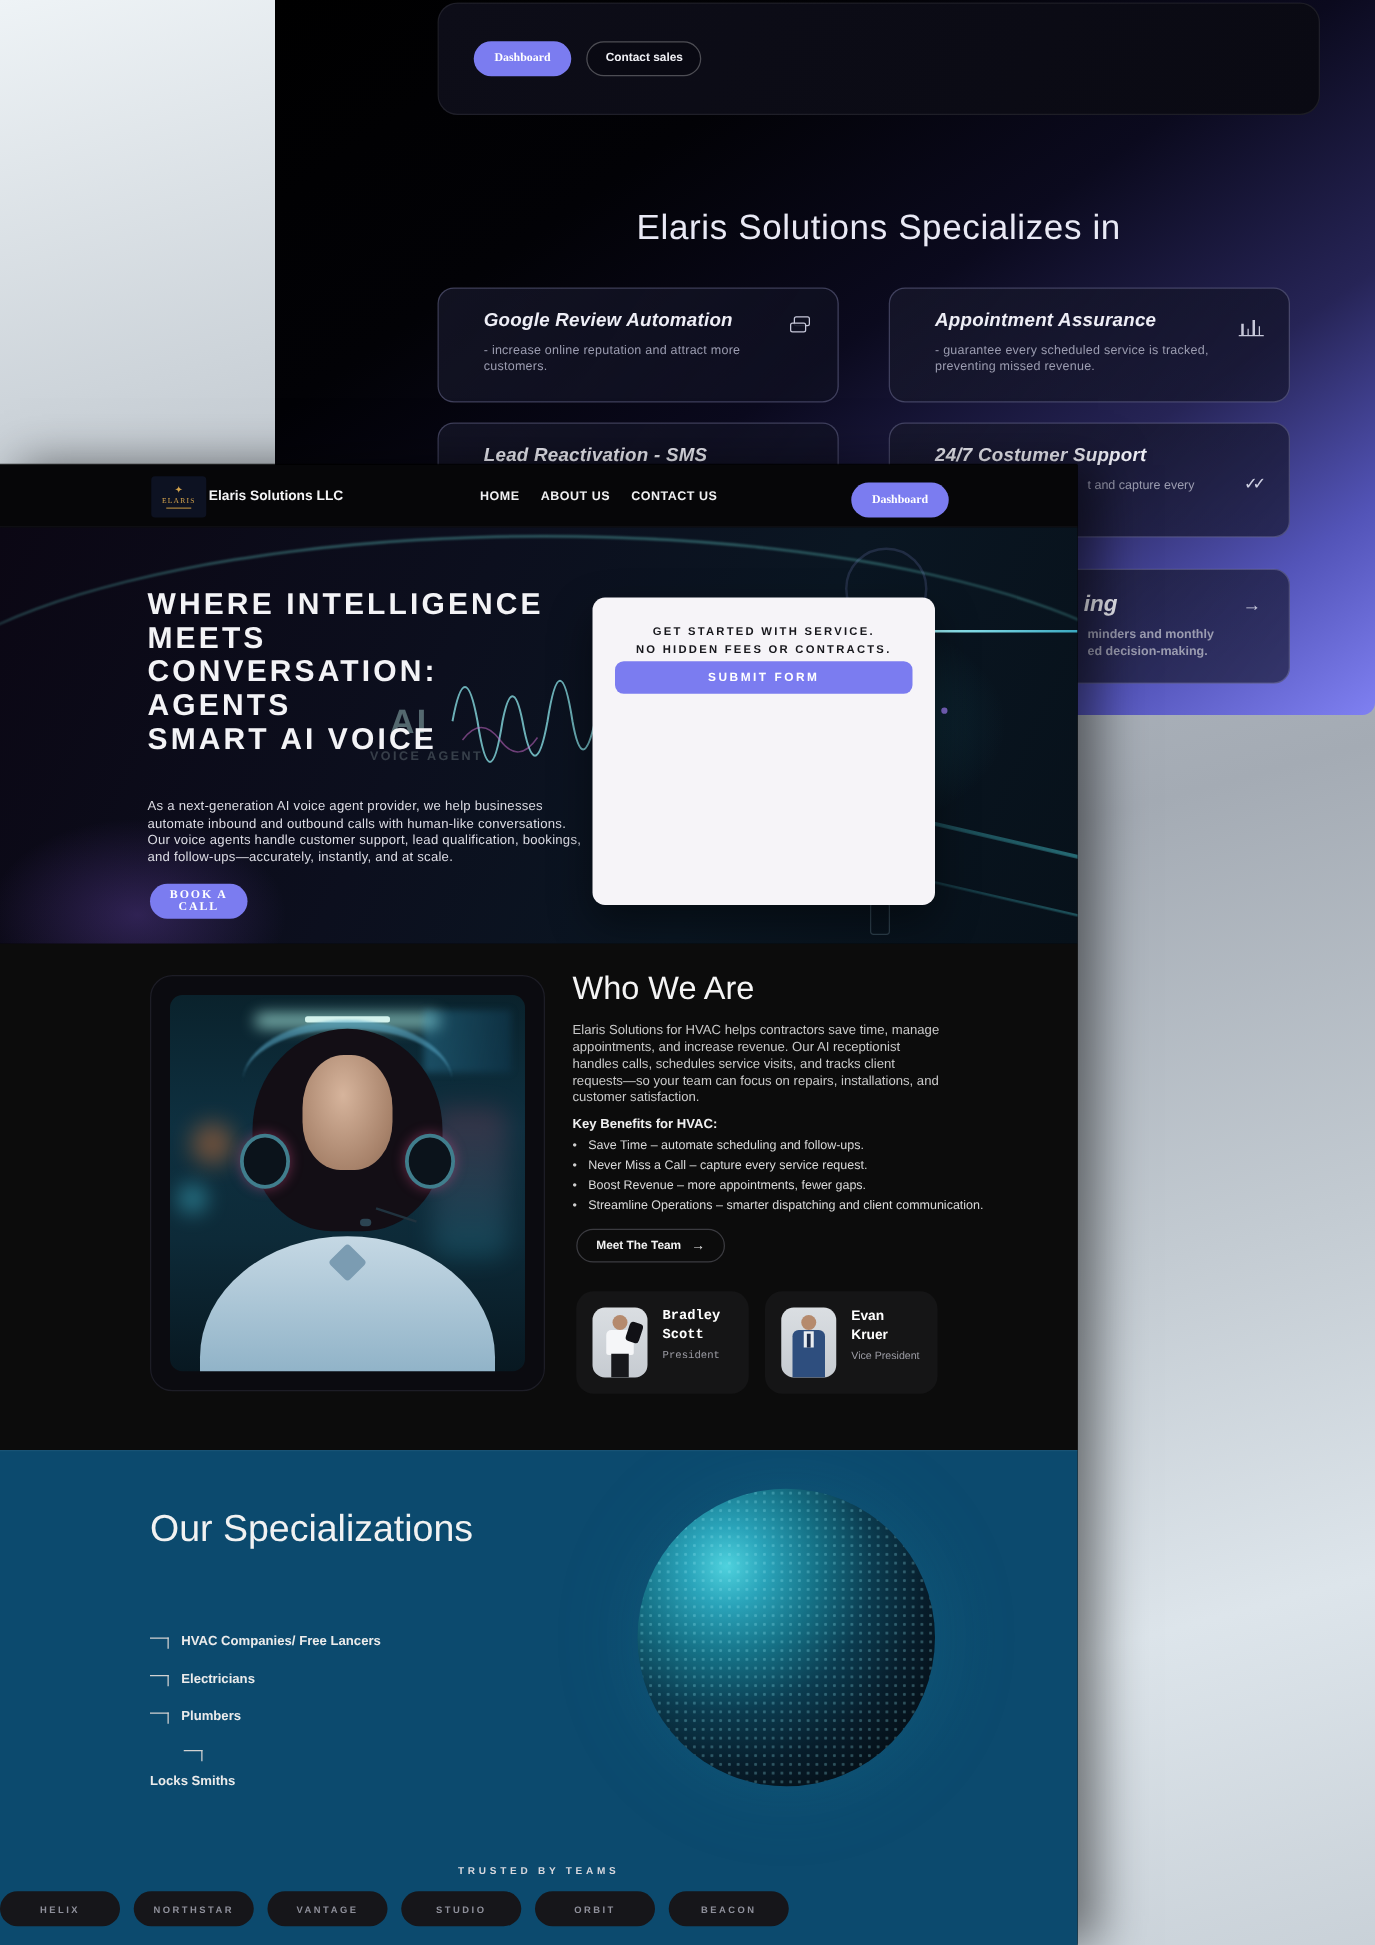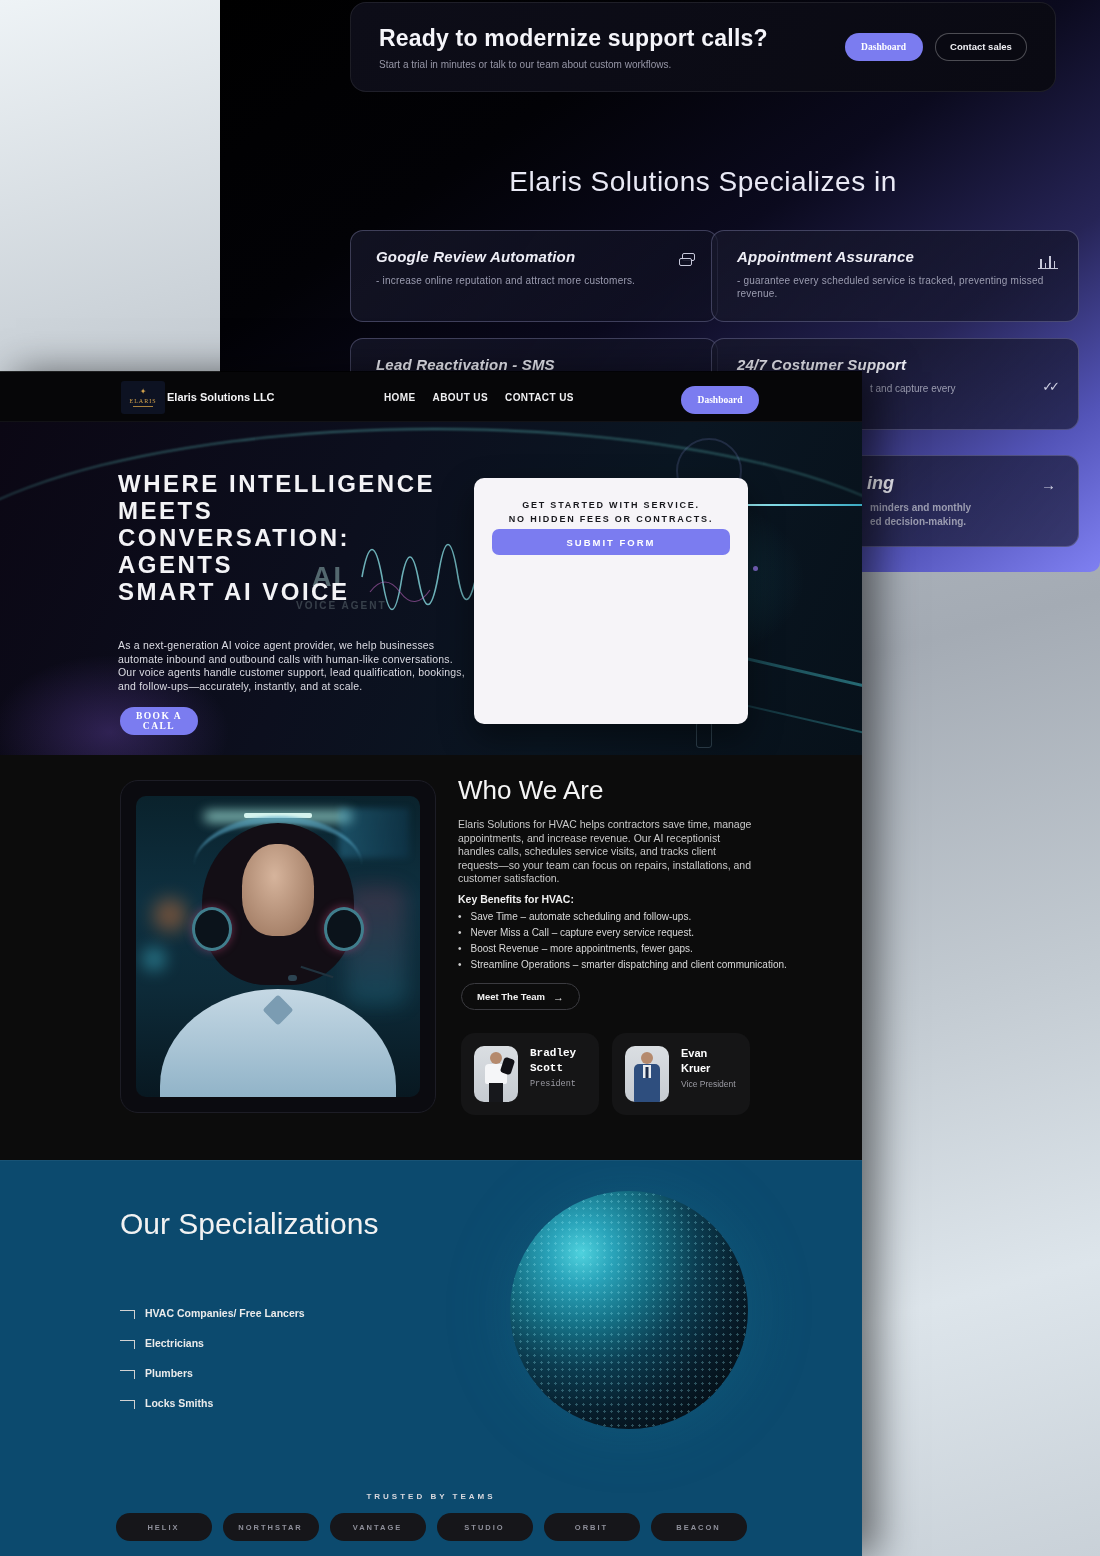--- a/index.html
+++ b/index.html
@@ -23,21 +23,21 @@
   .banner-title { font-size:23px; font-weight:bold; color:#f5f5fa; letter-spacing:.2px; }
   .banner-sub { font-size:10px; color:#9696a6; margin-top:7px; }
   .pill { border:none; border-radius:999px; font-family:inherit; font-weight:bold; cursor:pointer; }
   .pill.purple { background:#7b7cf0; color:#fff; width:78px; height:28px; font-size:9.5px;font-family:Liberation Serif, serif; }
   .pill.ghost { background:rgba(8,8,16,.6); color:#f0f0f5; width:92px; height:28px; font-size:9.5px;
     border:1px solid rgba(255,255,255,.28); margin-left:8px; }
 
   .spec-heading { position:absolute; left:0; top:166px; width:706px; text-align:center;
     font-size:28px; font-weight:500; color:#e9e9f5; letter-spacing:.5px; }
 
-  .bcard { position:absolute; width:368px; height:92px; border-radius:13px; padding:17px 25px;
+  .bcard { position:absolute; width:321px; height:92px; border-radius:13px; padding:17px 36px;
     background:linear-gradient(125deg,rgba(24,25,44,.72),rgba(16,17,34,.6));
     border:1px solid rgba(165,165,215,.32); }
   .bcard.c1 { left:0;   top:230px; }
   .bcard.c2 { left:361px; top:230px; }
   .bcard.c3 { left:0;   top:338px; }
   .bcard.c4 { left:361px; top:338px; }
   .bcard.c5 { left:361px; top:455px; }
   .bcard-title { font-size:15px; font-weight:bold; font-style:italic; color:#eeeef6; letter-spacing:.2px; }
   .bcard-desc { margin-top:9px; font-size:10px; line-height:13px; color:#9b9cb0; letter-spacing:.2px; }
   .frag-title { position:absolute; left:155px; top:17px; font-size:18px; font-weight:bold; font-style:italic; color:#eeeef6; }
@@ -171,50 +171,46 @@
   .av-tie { position:absolute; top:21px; left:50%; transform:translateX(-50%); width:3px; height:11px; background:#1d2d4b; }
   .tm-name { font-size:11px; font-weight:bold; color:#fff; line-height:15px; width:56px; }
   .tm-role { font-size:8.5px; color:#9c9ca4; margin-top:3px; line-height:11px; }
 
   
   .spec { position:relative; height:396px; background:#0c4a6e; border-top:1px solid rgba(255,255,255,.05); overflow:hidden; }
   .spec::before { content:""; position:absolute; left:430px; top:-40px; width:420px; height:380px;
     background:radial-gradient(closest-side,rgba(18,110,130,.16),transparent 75%); }
   .spec-title { position:absolute; left:120px; top:44px; width:270px; font-size:30px; line-height:37px; font-weight:500; color:#f2f2f2; }
   .spec-item { position:absolute; left:120px; display:flex; align-items:center; gap:10px; font-size:10.5px; font-weight:bold; color:#ebebeb; }
-  .s0{top:145px;} .s1{top:175px;} .s2{top:205px;} .s3{top:235px;}
+  .s0{top:145px;} .s1{top:175px;} .s2{top:205px;} .s3{top:235px;flex-direction:column;}
   .bracket { width:15px; height:9px; border-top:1.6px solid #d2d2d2; border-right:1.6px solid #d2d2d2; flex:none; margin-top:4px; }
 
   .sphere { position:absolute; left:510px; top:30px; width:238px; height:238px; border-radius:50%;
     background:radial-gradient(circle at 30% 26%, #4fd2de 0%, #2aa4ba 13%, #157186 30%, #0b3c50 48%, #071d2b 66%, #050d14 84%, #04090f 100%);
     box-shadow:0 0 70px rgba(25,140,160,.18); }
   .sphere::after { content:""; position:absolute; inset:0; border-radius:50%;
     background-image:radial-gradient(rgba(150,235,245,.55) 1px, transparent 1.4px);
     background-size:7px 7px; opacity:.5; }
 
   .trusted-label { position:absolute; left:0; top:331px; width:100%; text-align:center;
     font-size:8px; font-weight:bold; letter-spacing:3px; color:#d8d8de; }
-  .chip-row { position:absolute; left:0; top:352px; width:100%; display:flex; justify-content:center; gap:11px; }
+  .chip-row { position:absolute; left:0; top:352px; width:100%; display:flex; gap:11px; }
   .chip { width:96px; height:28px; border-radius:999px; background:#16161a; display:flex; align-items:center; justify-content:center;
     font-size:7.5px; font-weight:bold; letter-spacing:2px; color:#8f909b; cursor:pointer; }
 </style>
 </head>
 <body>
 
 <div class="canvas">
   <div class="backdrop"></div>
 
   <div class="bg-page">
     <div class="bg-content">
 
       <div class="banner">
-        <div>
-          <div class="banner-title">Ready to modernize support calls?</div>
-          <div class="banner-sub">Start a trial in minutes or talk to our team about custom workflows.</div>
-        </div>
         <div>
           <button class="pill purple">Dashboard</button>
           <button class="pill ghost">Contact sales</button>
         </div>
       </div>
 
       <div class="spec-heading">Elaris Solutions Specializes in</div>
 
       <div class="bcard c1">
         <div class="bcard-title">Google Review Automation</div>

